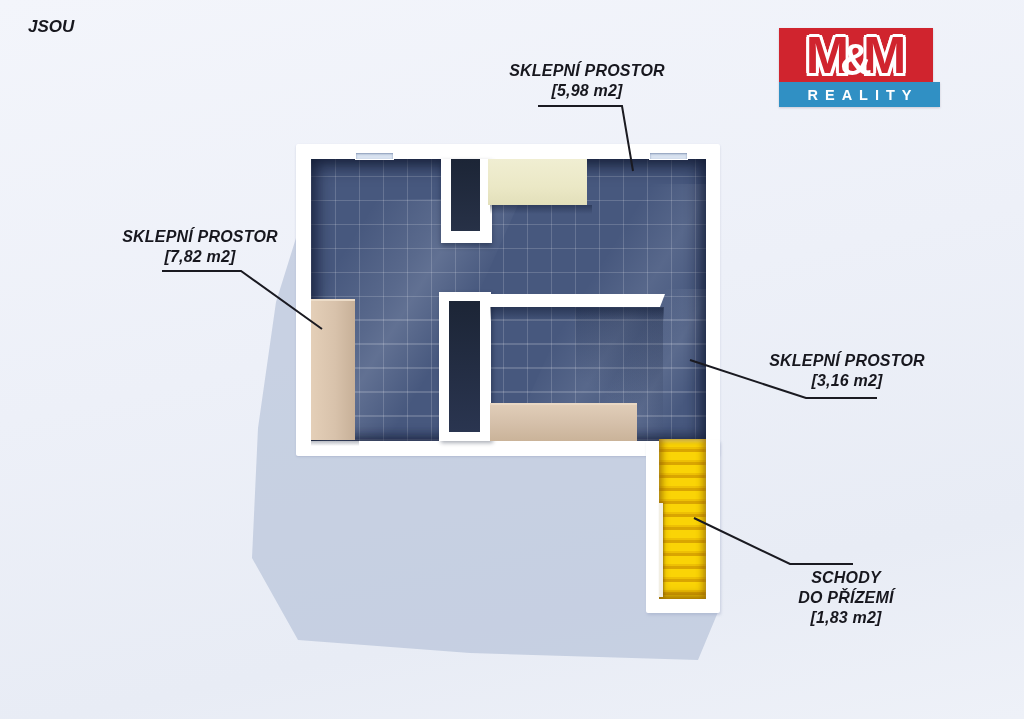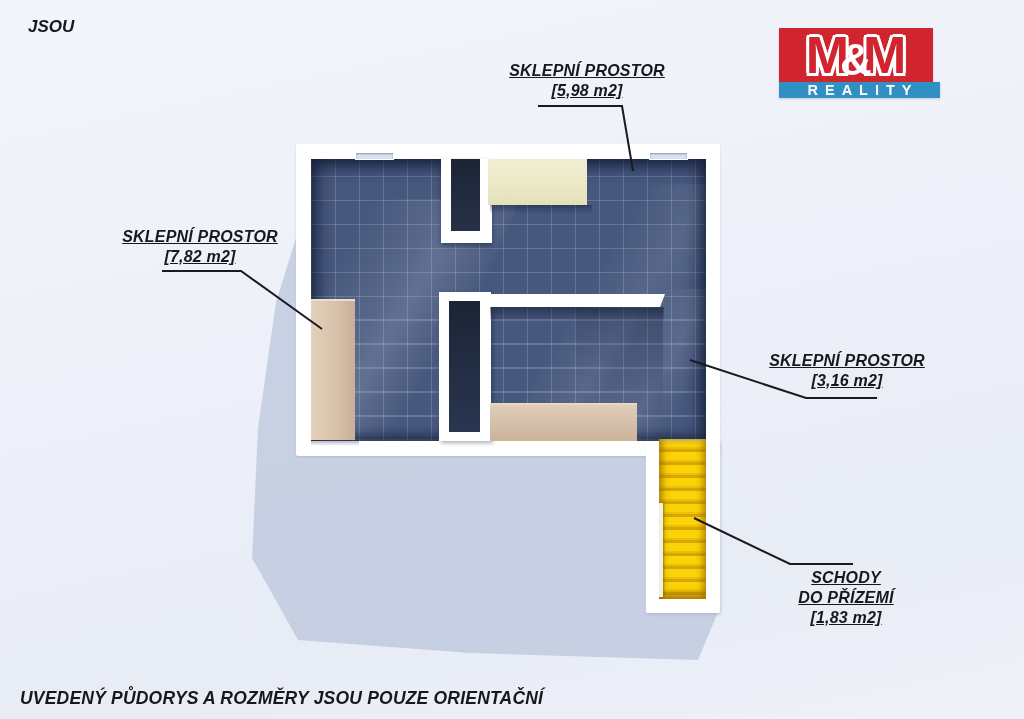--- a/index.html
+++ b/index.html
@@ -122,21 +122,21 @@
     background:#f2efe4; box-shadow:1px 0 2px rgba(120,90,10,.5); }
 
   
   .leader-svg { position:absolute; left:0; top:0; width:1024px; height:719px; pointer-events:none; }
   .leader-svg polyline { fill:none; stroke:#1a1a21; stroke-width:2; }
 
   
   .lbl {
     position:absolute; width:180px; text-align:center;
     font-weight:700; font-style:italic; color:var(--label-text,#17171e);
-    font-size:16px; line-height:20px; letter-spacing:.2px;text-decoration:underline;
+    font-size:16px; line-height:20px; letter-spacing:.2px;
   }
   .lbl-598 { left:497px; top:61px; }
   .lbl-782 { left:110px; top:227px; }
   .lbl-505 { left:757px; top:351px; }
   .lbl-schody { left:756px; top:568px; }
 
   .page-title {
     position:absolute; left:28px; top:17px;
     font-weight:700; font-style:italic; font-size:17px; color:var(--label-text,#17171e);
   }
@@ -156,21 +156,21 @@
   .logo-m {
     font-weight:900; font-size:52px; line-height:1; color:var(--logo-red,#d0242e);
     text-shadow:-2.5px -2.5px 0 #fff, 2.5px -2.5px 0 #fff, -2.5px 2.5px 0 #fff, 2.5px 2.5px 0 #fff,
                 0 -3px 0 #fff, 0 3px 0 #fff, -3px 0 0 #fff, 3px 0 0 #fff;
   }
   .logo-amp {
     font-weight:900; font-size:44px; line-height:1; color:#ffffff;
     margin:0 -9px; padding-top:10px; position:relative; z-index:2;
   }
   .logo-blue {
-    width:161px; height:16px; margin-top:0; background:var(--logo-blue,#3090c4);
+    width:161px; height:25px; margin-top:0; background:var(--logo-blue,#3090c4);
     display:flex; align-items:center; justify-content:center;
     color:#fff; font-weight:700; font-size:14.5px; letter-spacing:7px;
     padding-left:7px; box-shadow:0 1px 2px rgba(150,140,160,.4);
   }
 </style>
 </head>
 <body>
 
 <div class="page">
 
@@ -237,15 +237,14 @@
 
   <div class="logo">
     <div class="logo-red">
       <span class="logo-m">M</span>
       <span class="logo-amp">&amp;</span>
       <span class="logo-m">M</span>
     </div>
     <div class="logo-blue">REALITY</div>
   </div>
 
-  <div class="disclaimer">UVEDENÝ PŮDORYS A ROZMĚRY JSOU POUZE ORIENTAČNÍ</div>
 
 </div>
 
 </body></html>

